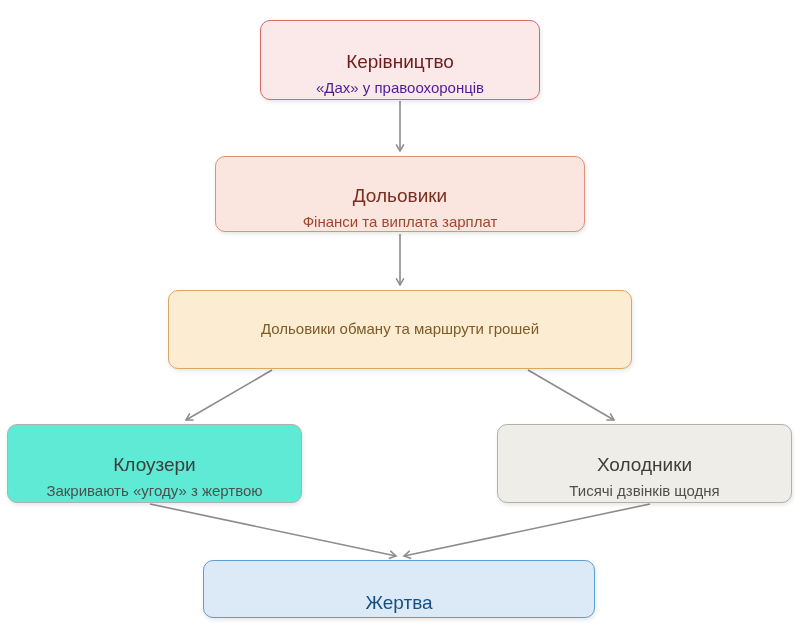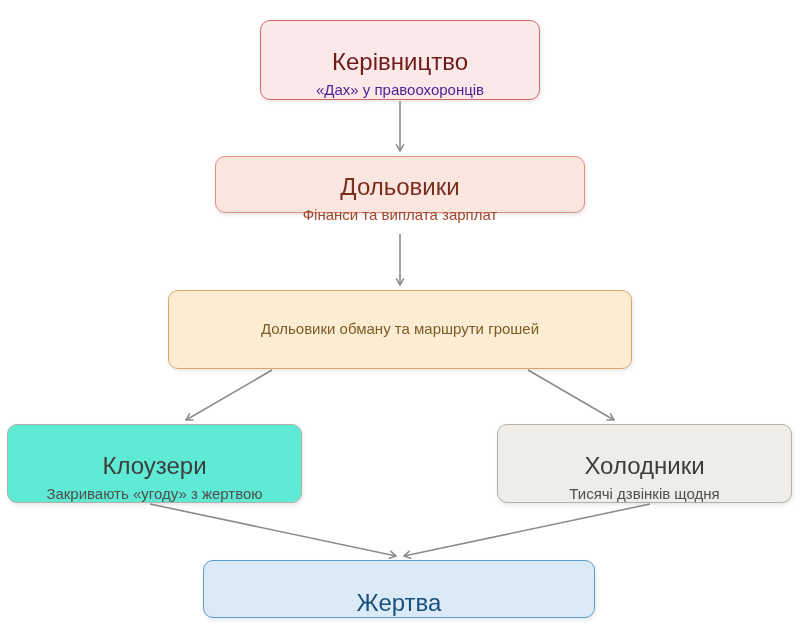--- a/index.html
+++ b/index.html
@@ -29,35 +29,35 @@
     display: flex;
     flex-direction: column;
     align-items: center;
     justify-content: center;
     gap: 7px;
     text-align: center;
     box-shadow: 1px 2px 4px rgba(0,0,0,0.10);
     padding: 6px 10px;
   }
   .node-title {
-    font-size: 24px;
+    font-size: 19px;
     line-height: 1.1;
     margin-top: 28px;
   }
   .node-subtitle {
     font-size: 15px;
     line-height: 1.1;
   }
   
   .node-leadership { left: 260px; top: 20px; width: 280px; height: 80px;
     background: #fbe9e9; border-color: #d96a6a; }
   .node-leadership .node-title { color: #701a1a; }
   .node-leadership .node-subtitle { color: #4c1d95; }
   
-  .node-dolovyky { left: 215px; top: 156px; width: 370px; height: 57px;
+  .node-dolovyky { left: 215px; top: 156px; width: 370px; height: 76px;
     background: #fbe5df; border-color: #e08f7a; }
   .node-dolovyky .node-title { color: #7a2e1e; }
   .node-dolovyky .node-subtitle { color: #a1472e; }
   
   .node-pulty { left: 168px; top: 290px; width: 464px; height: 79px;
     background: #fcecd2; border-color: #d9a964; }
   .node-pulty .node-title { color: #443a2c; }
   .node-pulty .node-subtitle { color: #7d5c28; }
   
   .node-closers { left: 7px; top: 424px; width: 295px; height: 79px;

